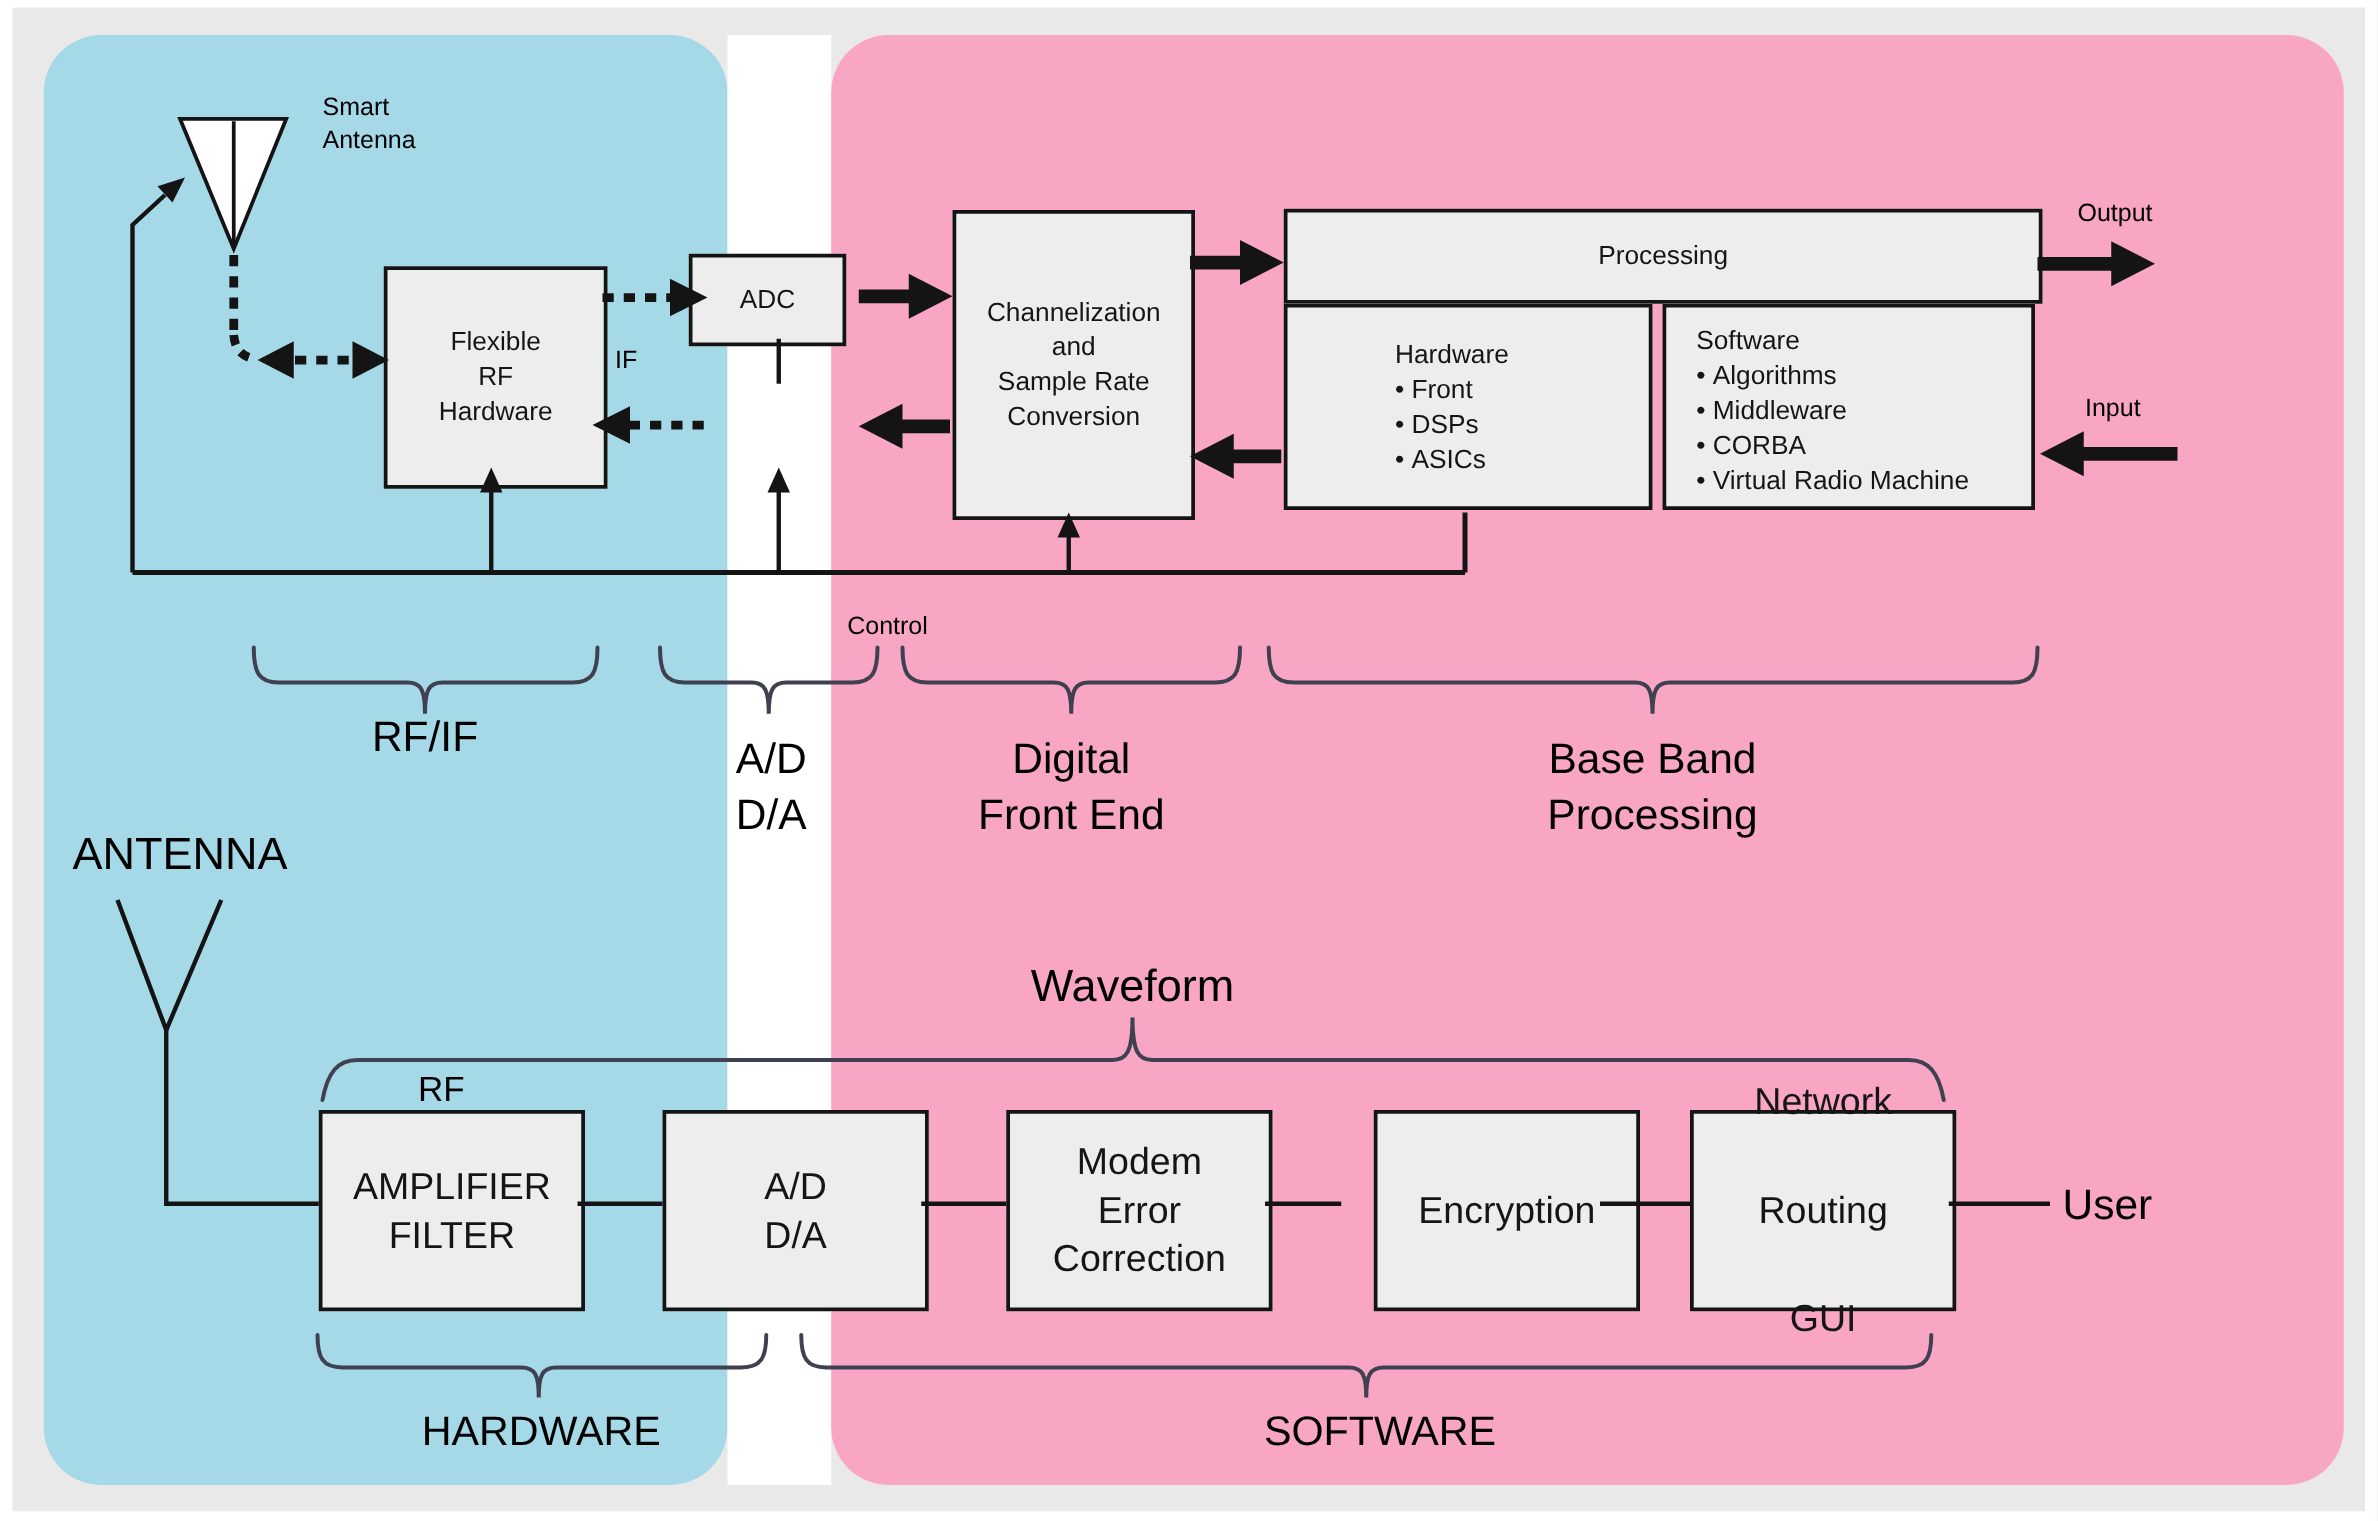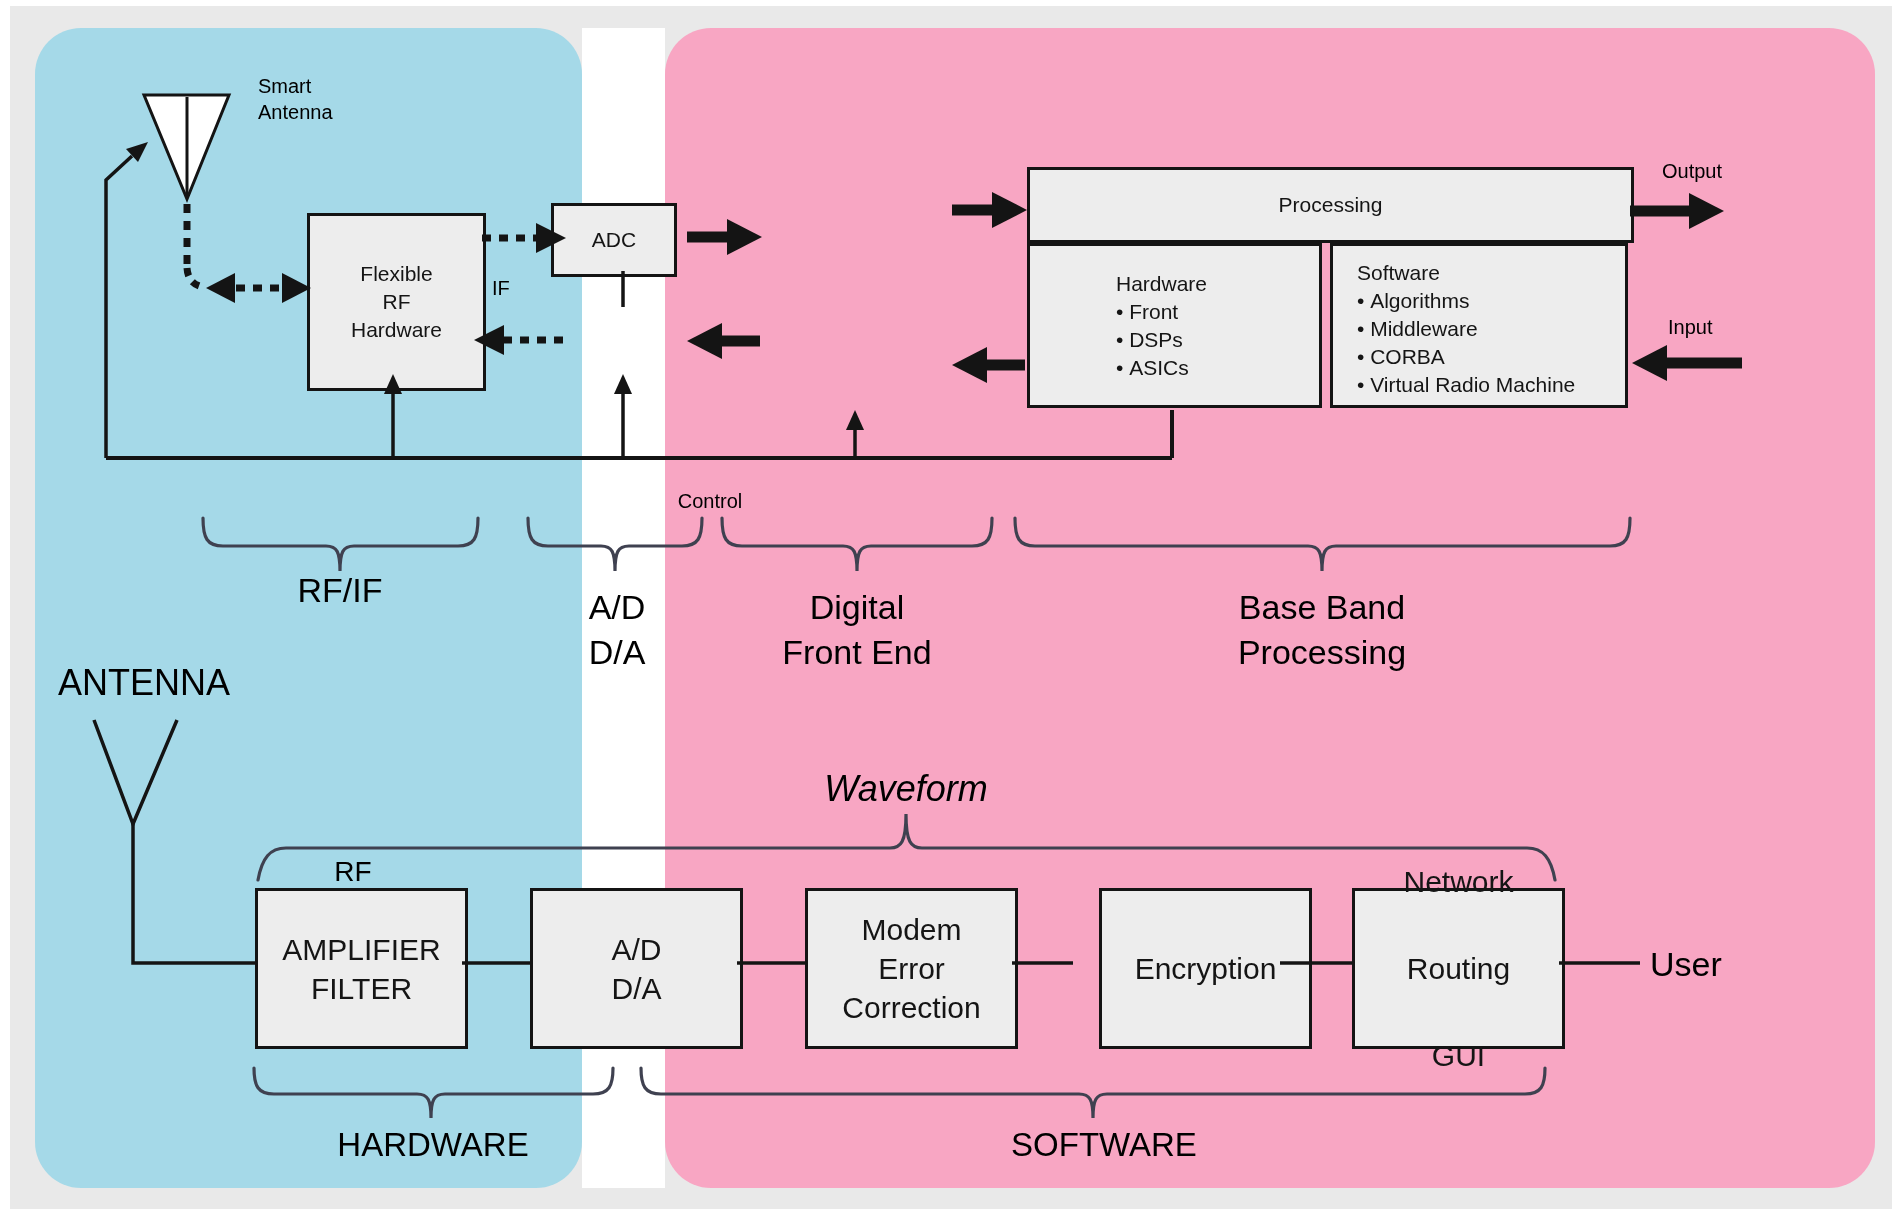--- a/index.html
+++ b/index.html
@@ -41,20 +41,26 @@
   <div class="box sm" style="left:307px;top:213px;width:173px;height:172px;">
     <div>Flexible</div>
     <div>RF</div>
     <div>Hardware</div>
   </div>
 
   <div class="box sm" style="left:537px;top:203px;width:120px;height:68px;margin-left:14px;">
     <div>ADC</div>
   </div>
 
+  <div class="box sm" style="left:762px;top:168px;width:188px;height:242px;">
+    <div>Channelization</div>
+    <div>and</div>
+    <div>Sample Rate</div>
+    <div>Conversion</div>
+  </div>
 
   <div class="box sm" style="left:1027px;top:167px;width:601px;height:70px;">
     <div>Processing</div>
   </div>
 
   <div class="box listbox" style="left:1027px;top:243px;width:295px;height:165px;padding:24px 0 0 86px;box-sizing:border-box;">
     <div>Hardware</div>
     <div class="bullet">Front</div>
     <div class="bullet">DSPs</div>
     <div class="bullet">ASICs</div>
@@ -107,21 +113,21 @@
   <div class="lbl f34 ctr" style="left:857px;top:585px;">
     <div>Digital</div>
     <div>Front End</div>
   </div>
   <div class="lbl f34 ctr" style="left:1322px;top:585px;">
     <div>Base Band</div>
     <div>Processing</div>
   </div>
 
   <div class="lbl f36" style="left:58px;top:662px;">ANTENNA</div>
-  <div class="lbl f36 ctr" style="left:906px;top:768px;font-style:italic;">Waveform</div>
+  <div class="lbl f36 ctr" style="left:906px;top:768px;">Waveform</div>
   <div class="lbl f28 ctr" style="left:353px;top:856px;">RF</div>
   <div class="lbl f34" style="left:1650px;top:942px;">User</div>
   <div class="lbl f33 ctr" style="left:433px;top:1126px;">HARDWARE</div>
   <div class="lbl f33 ctr" style="left:1104px;top:1126px;">SOFTWARE</div>
 
   <svg class="wires" width="1902" height="1217" viewBox="0 0 1902 1217">
 
     <g>
       <polygon points="144,95 229,95 187,199" fill="#ffffff" stroke="#141414" stroke-width="3"></polygon>
       <line x1="187" y1="97" x2="187" y2="197" stroke="#141414" stroke-width="3"></line>

